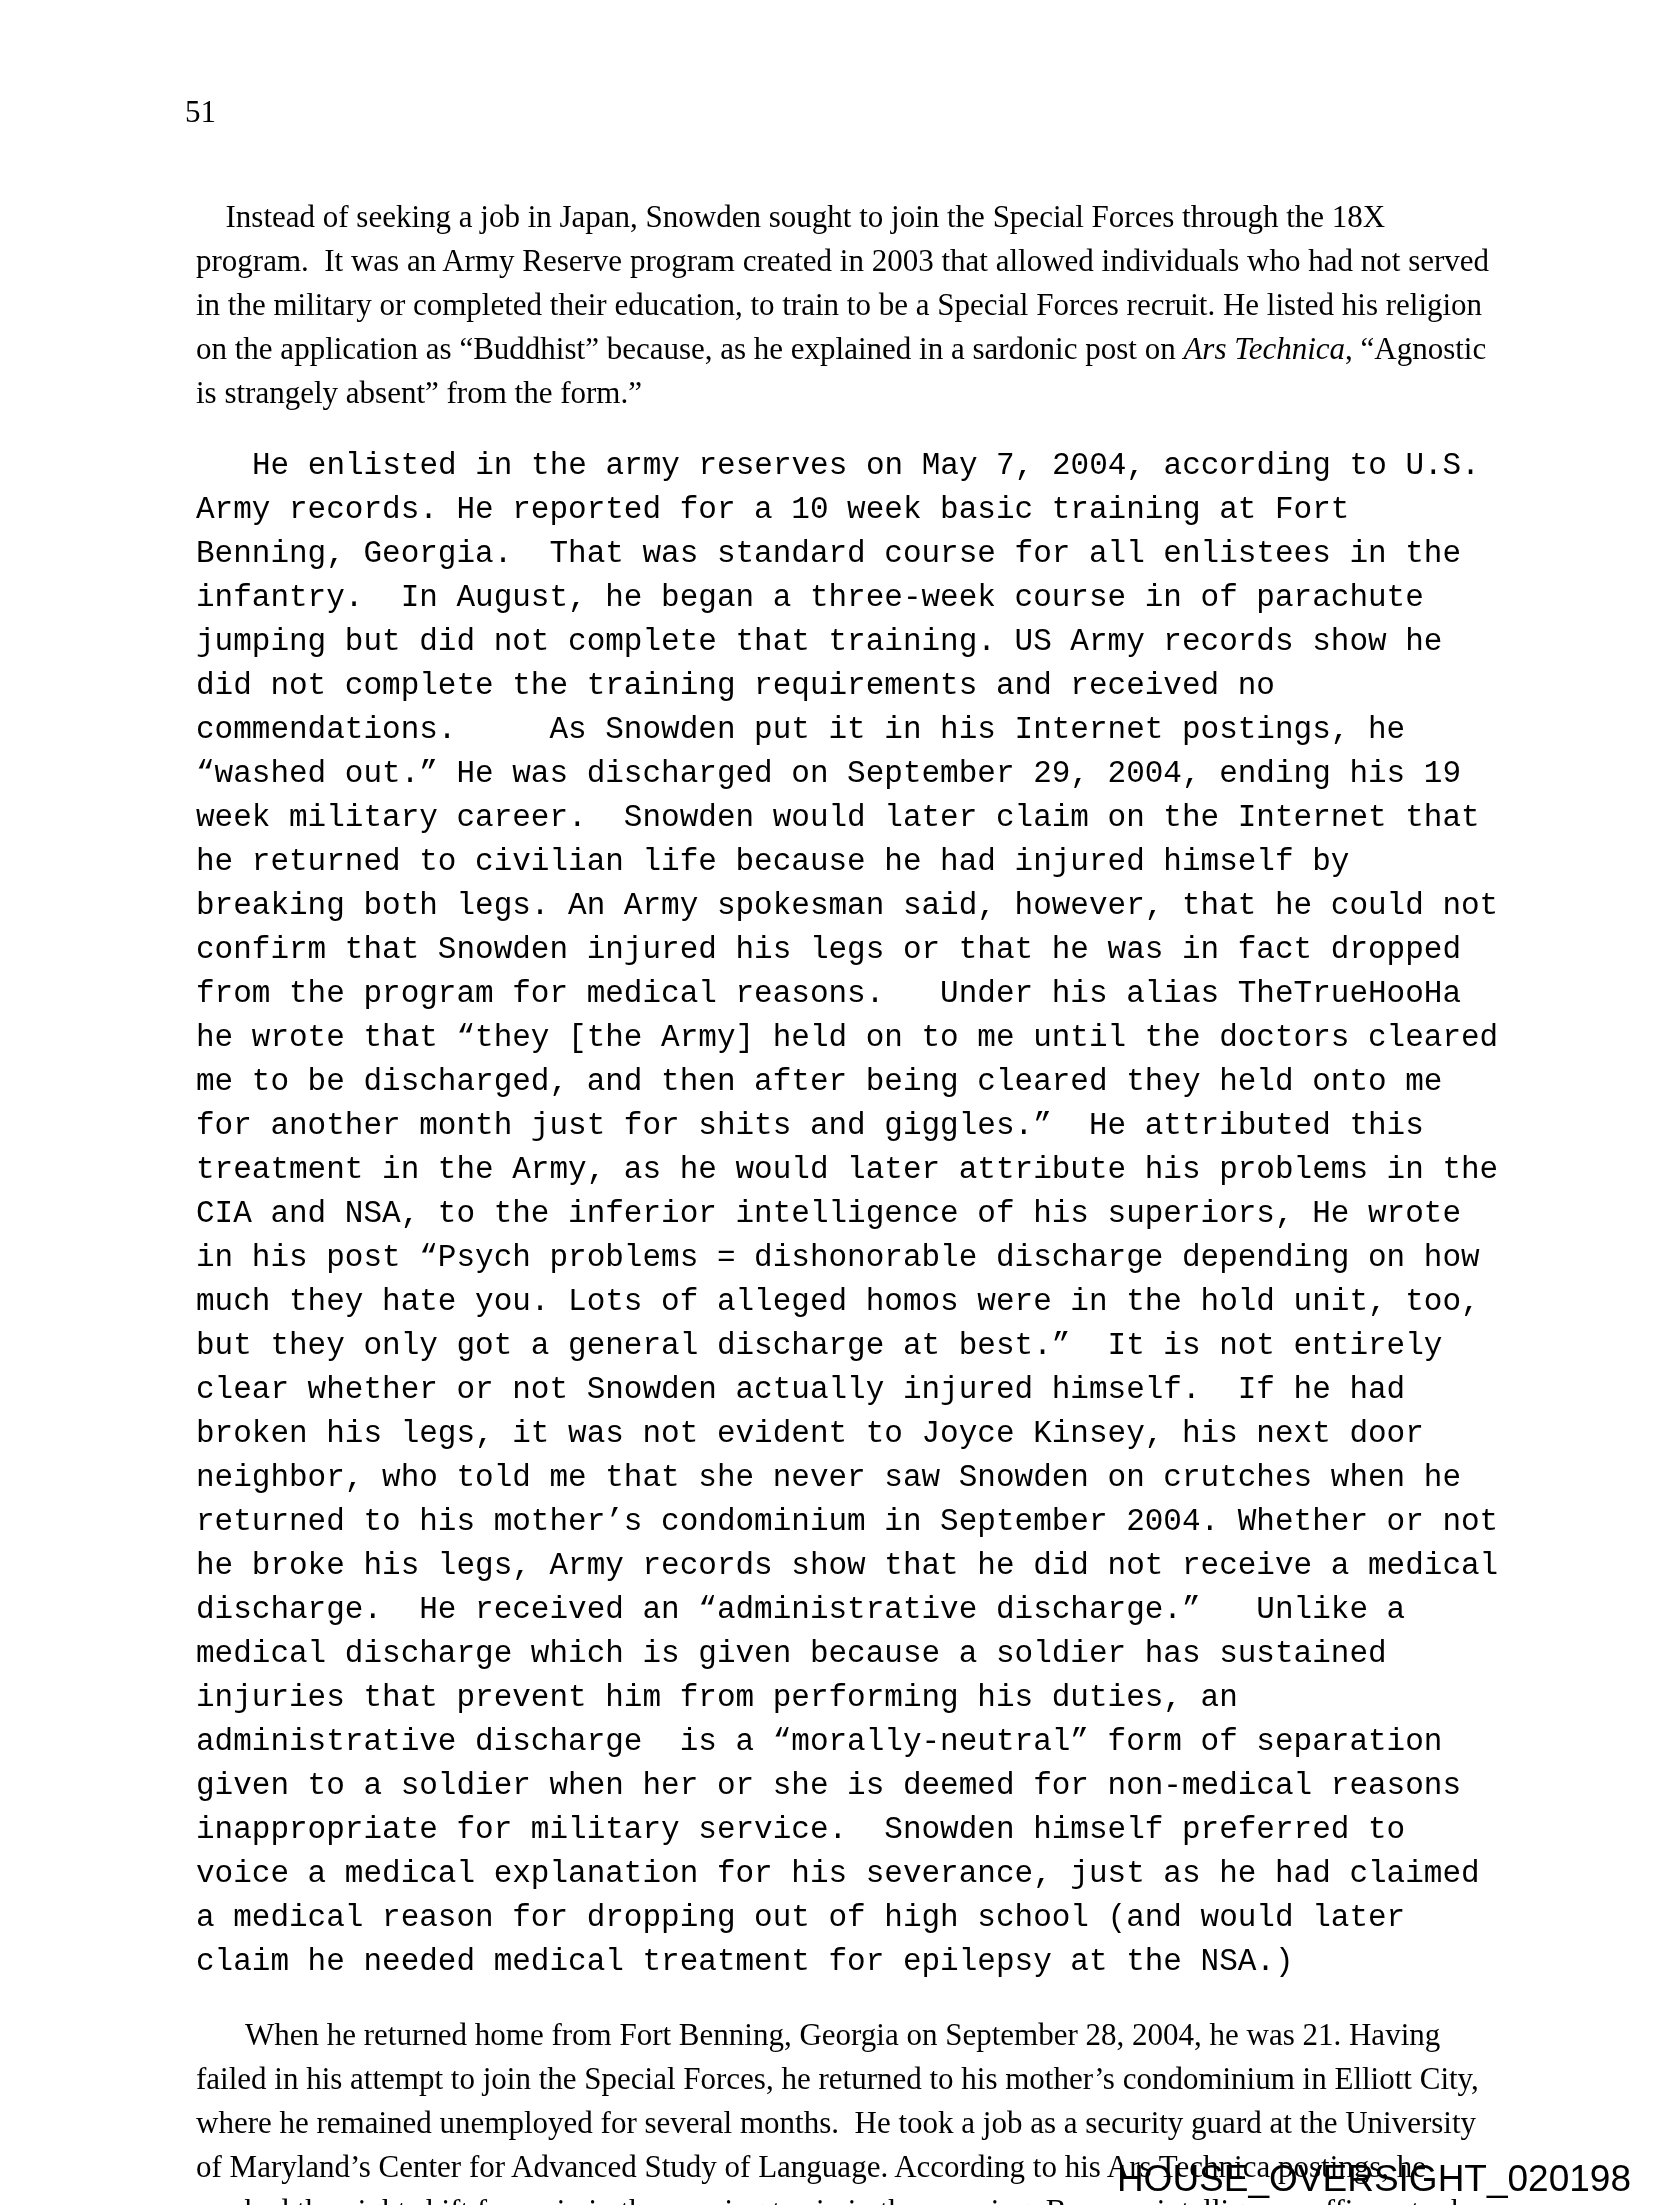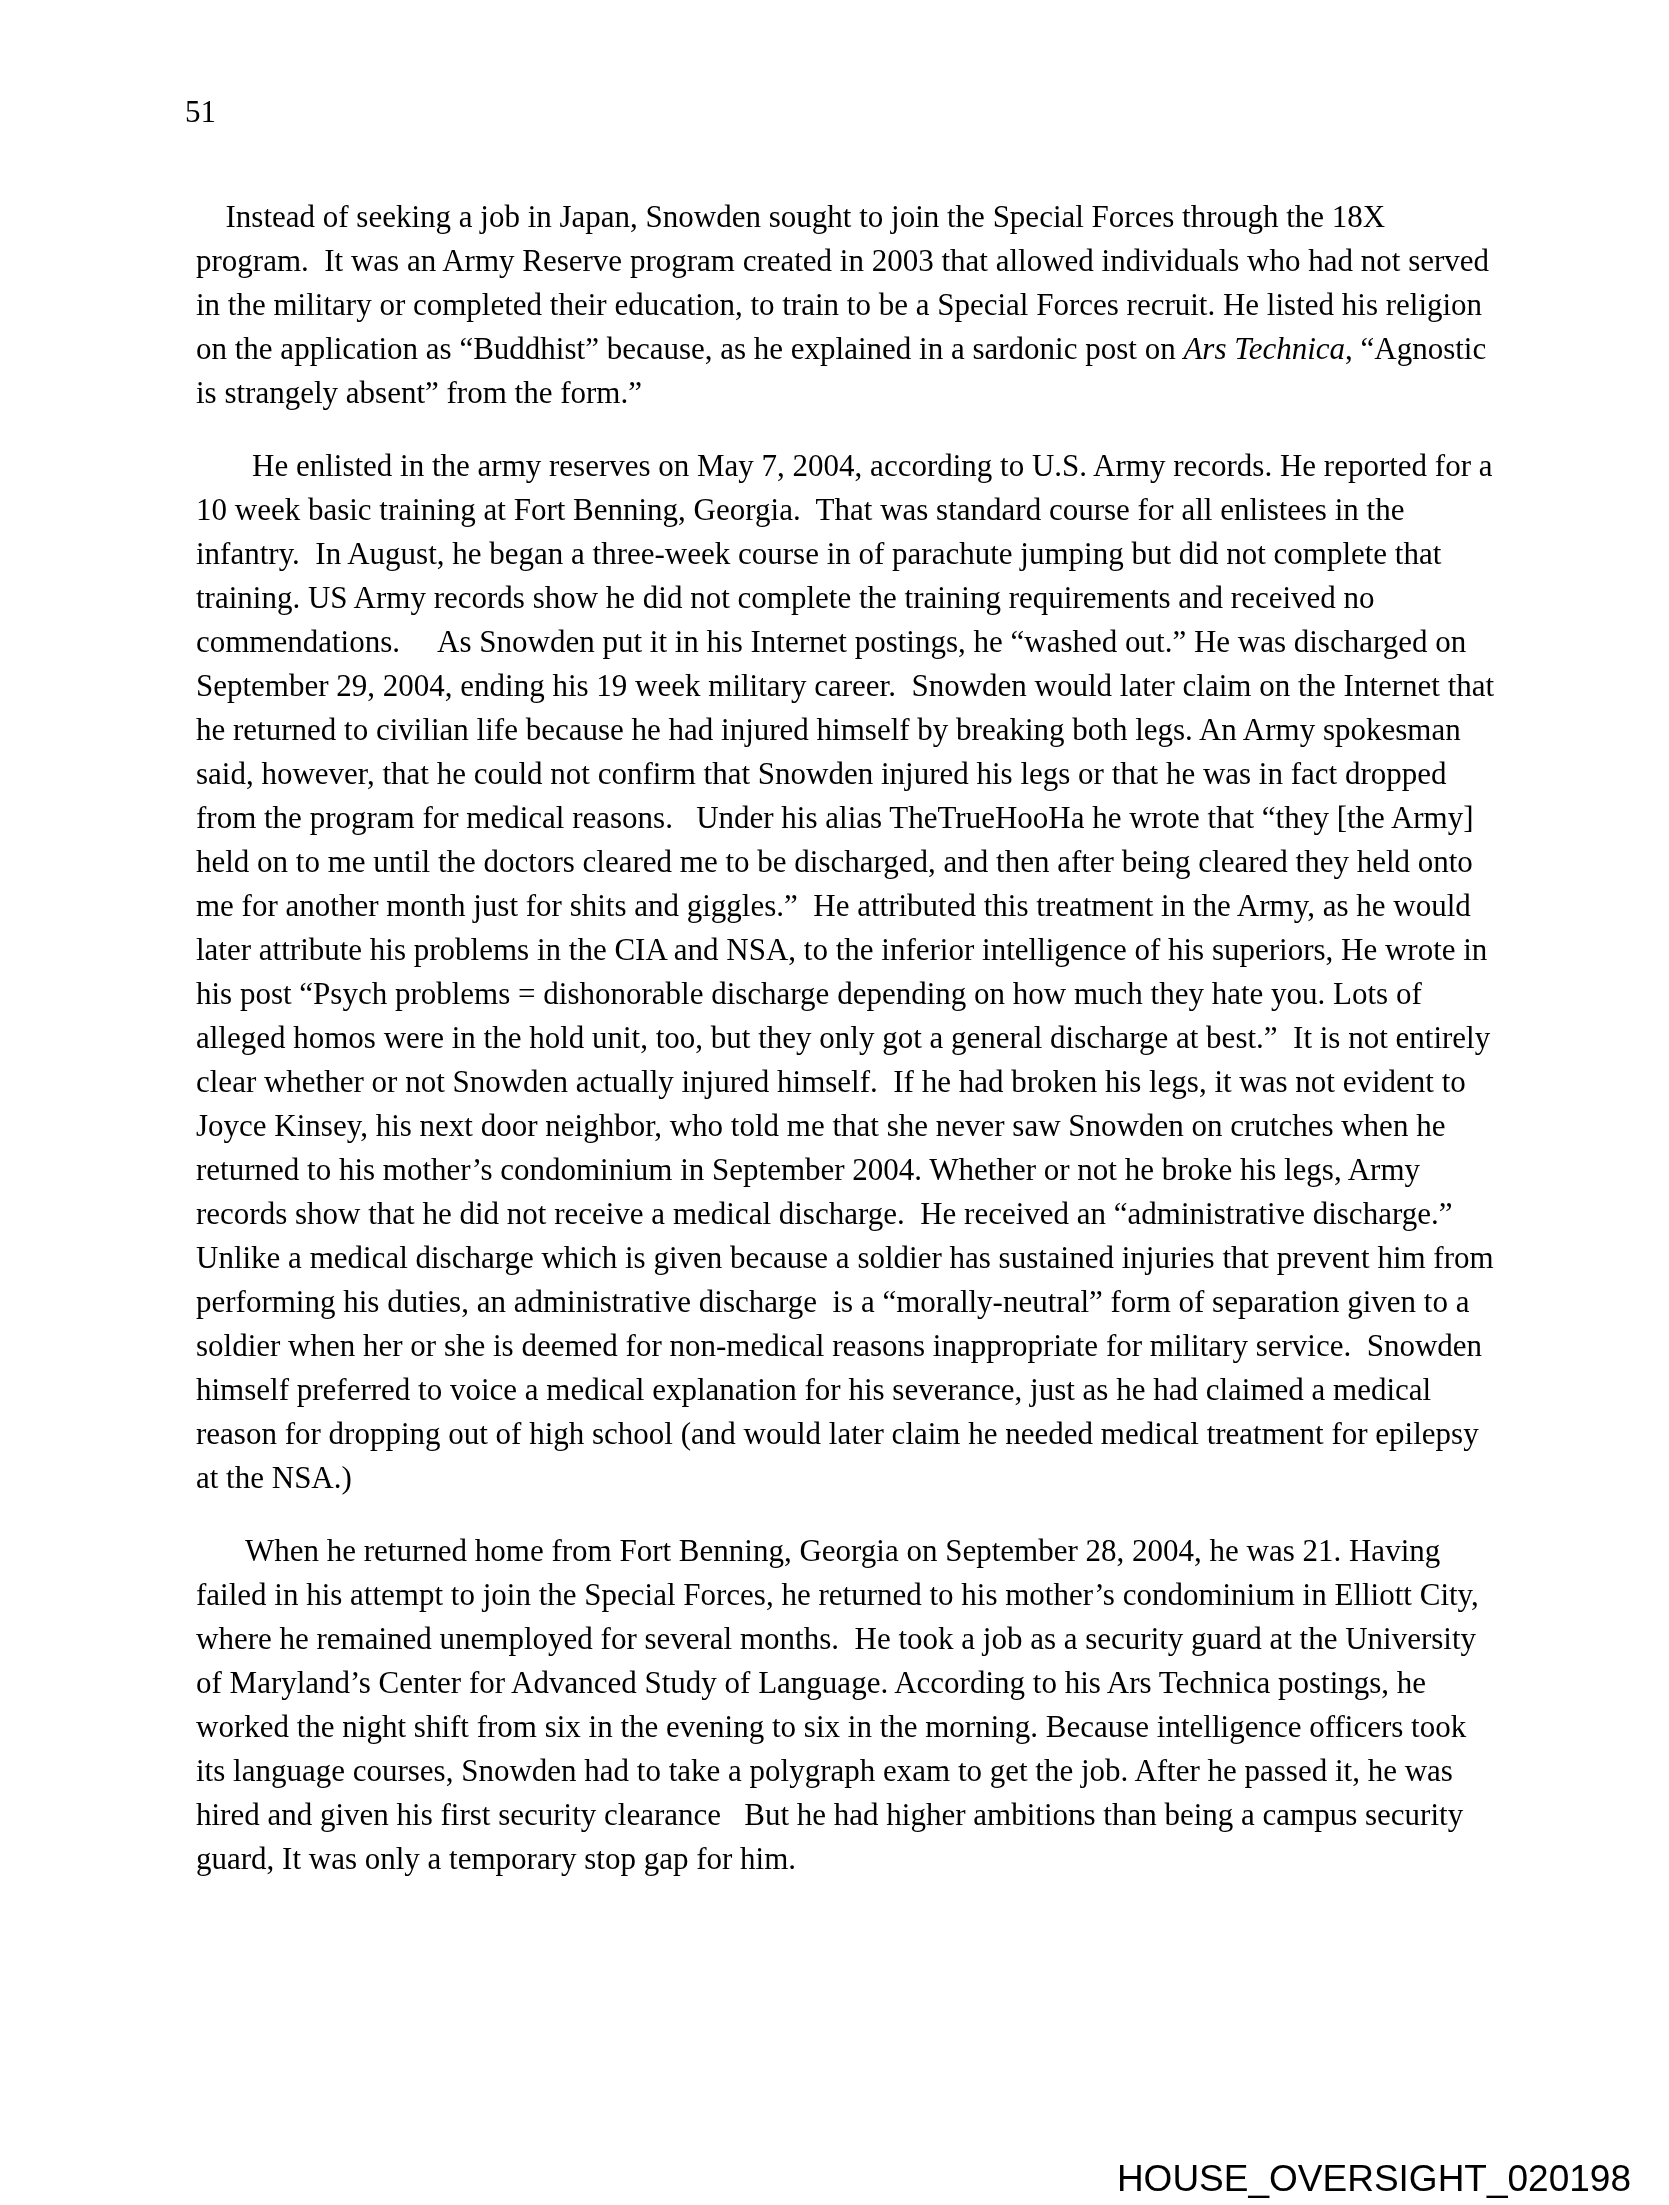--- a/index.html
+++ b/index.html
@@ -26,21 +26,21 @@
     width: 1306px;
     font-size: 31px;
     line-height: 44px;
     text-align: left;
   }
   .body-text p {
     margin: 0 0 29px 0;
     white-space: pre-wrap;
   }
   .indent-sm { text-indent: 29.5px; }
-  .indent-md { text-indent: 56px; }
+  .indent-md { text-indent: 56px; font-family: Liberation Mono, monospace; }
   .indent-md2 { text-indent: 49px; }
   .italic { font-style: italic; }
   .bates {
     position: absolute;
     right: 38px;
     bottom: 7.9px;
     font-family: "Liberation Sans", "DejaVu Sans", sans-serif;
     font-size: 37px;
     line-height: 1;
     color: #000000;

